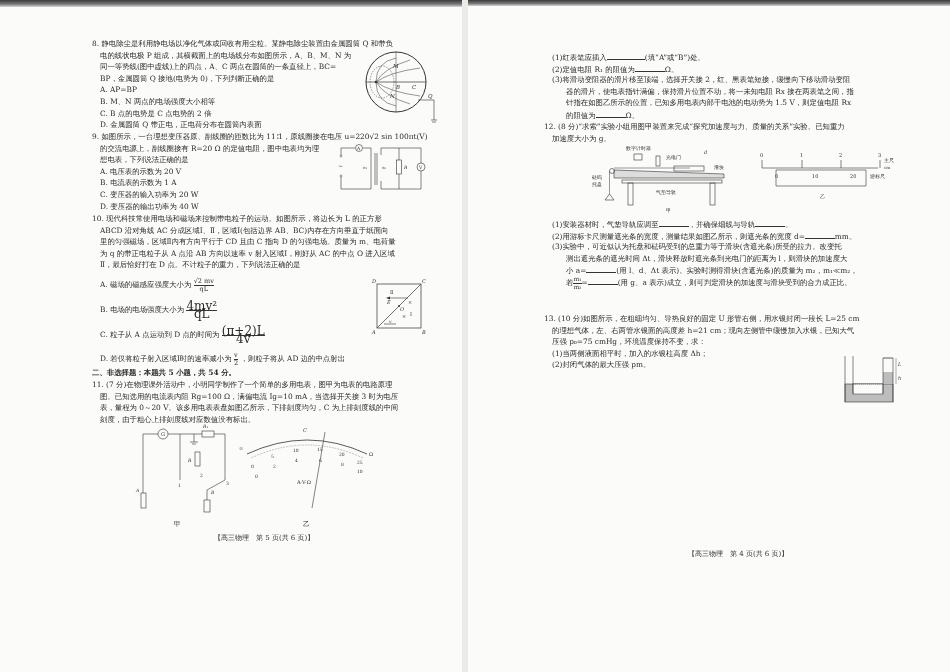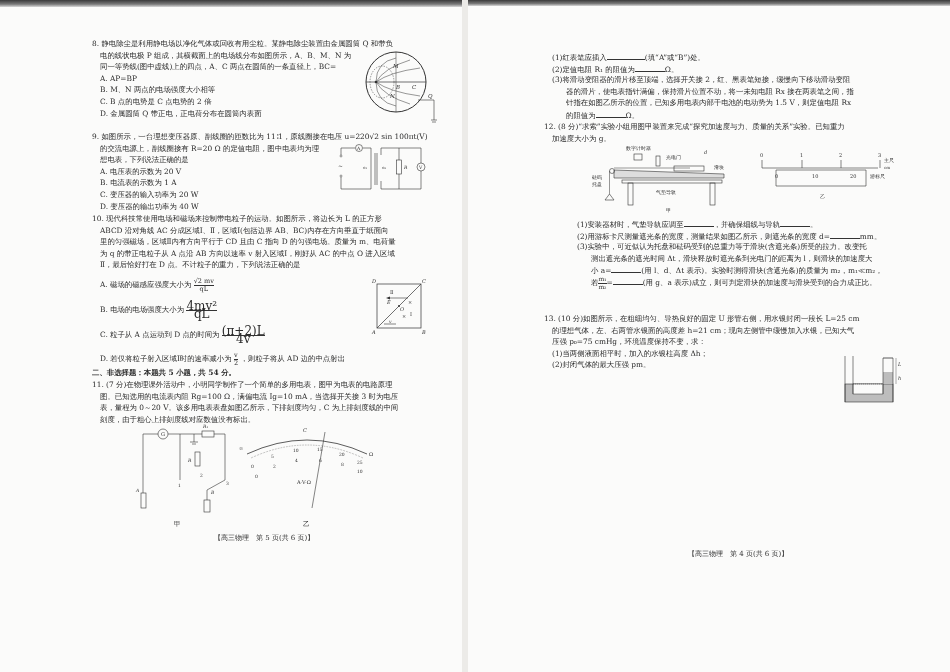--- a/index.html
+++ b/index.html
@@ -24,20 +24,21 @@
 </head>
 <body>
 
 <div class="page left">
   <div class="topband"></div>
 
   <div class="txt" style="left:92px;top:38px;">
     <div>8. 静电除尘是利用静电场以净化气体或回收有用尘粒。某静电除尘装置由金属圆筒 Q 和带负</div>
     <div class="ind">电的线状电极 P 组成，其横截面上的电场线分布如图所示，A、B、M、N 为</div>
     <div class="ind">同一等势线(图中虚线)上的四点，A、C 两点在圆筒的一条直径上，BC=</div>
+    <div class="ind">BP，金属圆筒 Q 接地(电势为 0)，下列判断正确的是</div>
     <div class="ind">A. AP=BP</div>
     <div class="ind">B. M、N 两点的电场强度大小相等</div>
     <div class="ind">C. B 点的电势是 C 点电势的 2 倍</div>
     <div class="ind">D. 金属圆筒 Q 带正电，正电荷分布在圆筒内表面</div>
   </div>
   <svg style="left:360px;top:48px;" width="80" height="80" viewBox="0 0 80 80">
     <circle cx="36" cy="34" r="30" fill="none" stroke="#333" stroke-width="1"></circle>
     <line x1="6" y1="34" x2="66" y2="34" stroke="#333" stroke-width="0.7"></line>
     <line x1="36" y1="4" x2="36" y2="64" stroke="#333" stroke-width="0.5"></line>
     <path d="M16 34 Q16 14 36 10 M16 34 Q16 54 36 58 M16 34 Q24 20 50 12 M16 34 Q24 48 50 56" fill="none" stroke="#333" stroke-width="0.5"></path>
@@ -252,21 +253,21 @@
     <text x="126" y="21" font-size="4">cm</text>
     <line x1="18" y1="22" x2="108" y2="22" stroke="#333" stroke-width="0.6"></line>
     <polyline points="18,22 18,38 108,38 108,22" fill="none" stroke="#333" stroke-width="0.6"></polyline>
     <text x="17" y="30" font-size="5">0</text>
     <text x="54" y="30" font-size="5">10</text>
     <text x="92" y="30" font-size="5">20</text>
     <text x="112" y="30" font-size="5">游标尺</text>
     <text x="62" y="50" font-size="5">乙</text>
   </svg>
 
-  <div class="txt" style="left:84px;top:218px;margin-left:25px;">
+  <div class="txt" style="left:84px;top:218px;">
     <div><span>(1)安装器材时，气垫导轨应调至</span><span class="blank"></span><span>，并确保细线与导轨</span><span class="blank"></span><span>。</span></div>
     <div><span>(2)用游标卡尺测量遮光条的宽度，测量结果如图乙所示，则遮光条的宽度 d=</span><span class="blank"></span><span>mm。</span></div>
     <div>(3)实验中，可近似认为托盘和砝码受到的总重力等于滑块(含遮光条)所受的拉力。改变托</div>
     <div class="ind2">测出遮光条的遮光时间 Δt，滑块释放时遮光条到光电门的距离为 l，则滑块的加速度大</div>
     <div class="ind2"><span>小 a=</span><span class="blank"></span><span>(用 l、d、Δt 表示)。实验时测得滑块(含遮光条)的质量为 m₂，m₁≪m₂，</span></div>
     <div class="ind2" style="height:14px;">
       <span>若</span><span style="display:inline-block;vertical-align:middle;text-align:center;font-size:6px;line-height:6.5px;"><span style="display:block;border-bottom:0.7px solid #333;">m₁</span><span style="display:block;">m₂</span></span><span>=</span><span class="blank"></span><span>(用 g、a 表示)成立，则可判定滑块的加速度与滑块受到的合力成正比。</span>
     </div>
   </div>
 

